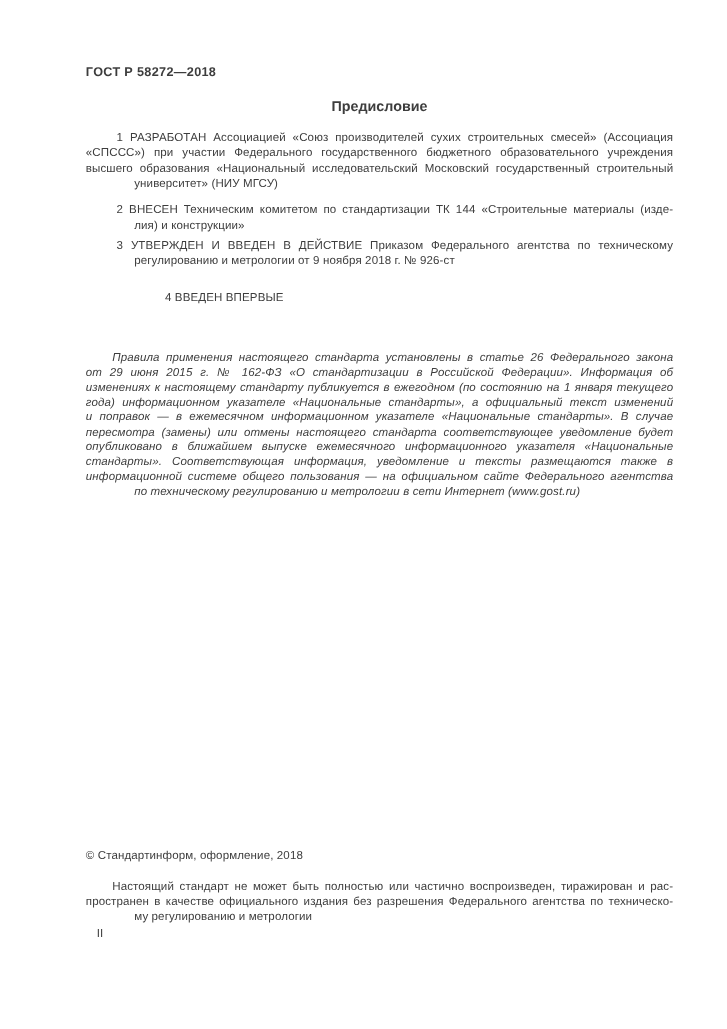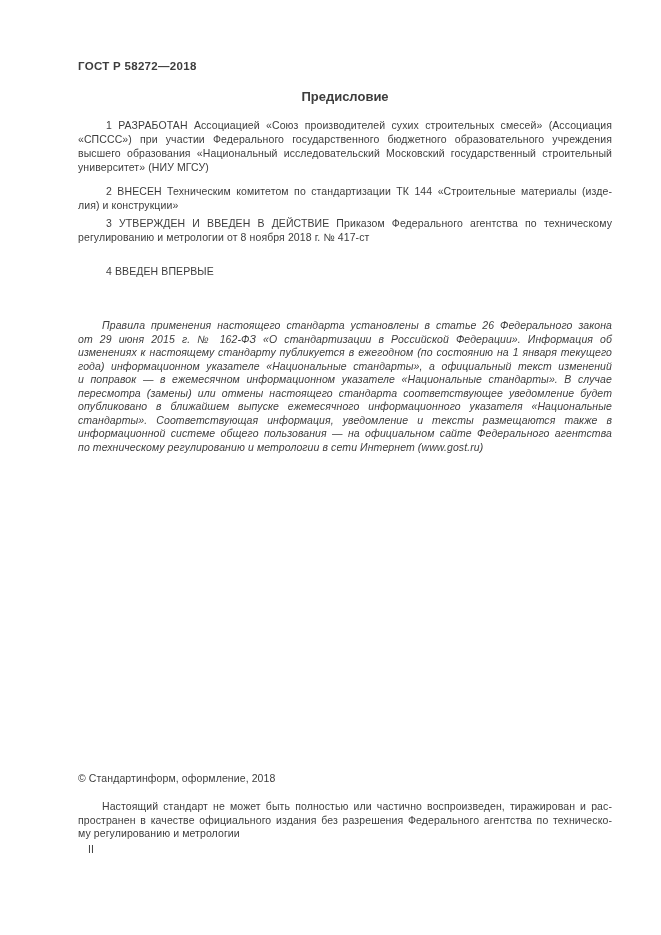--- a/index.html
+++ b/index.html
@@ -23,21 +23,21 @@
     font-size: 10.5px;
     line-height: 14px;
     letter-spacing: 0.1px;
   }
   .lh135 { line-height: 13.5px; }
   .line {
     text-align: justify;
     text-align-last: justify;
     white-space: normal;
   }
-  .line.last { text-align-last: left; }
+  .line.last { text-align-last: left; margin-left: 44px; }
   .indent28 .line:first-child { text-indent: 28px; }
   .indent24 .line:first-child { text-indent: 24px; }
 
   #doc-code {
     top: 60px; left: 78px;
     font-weight: bold;
     font-size: 11.5px;
     letter-spacing: 0.3px;
   }
   #page-title {
@@ -78,21 +78,21 @@
     <div class="line last">университет» (НИУ МГСУ)</div>
   </div>
 
 <div class="abs textblock indent28" id="clause-2">
     <div class="line">2 ВНЕСЕН Техническим комитетом по стандартизации ТК 144 «Строительные материалы (изде-</div>
     <div class="line last">лия) и конструкции»</div>
   </div>
 
 <div class="abs textblock indent28" id="clause-3">
     <div class="line">3 УТВЕРЖДЕН И ВВЕДЕН В ДЕЙСТВИЕ Приказом Федерального агентства по техническому</div>
-    <div class="line last">регулированию и метрологии от 8 ноября 2018 г. № 417-ст</div>
+    <div class="line last">регулированию и метрологии от 9 ноября 2018 г. № 926-ст</div>
   </div>
 
 <div class="abs textblock indent28" id="clause-4">
     <div class="line last">4 ВВЕДЕН ВПЕРВЫЕ</div>
   </div>
 
 <div class="abs textblock lh135 indent24" id="legal-note">
     <div class="line">Правила применения настоящего стандарта установлены в статье 26 Федерального закона</div>
     <div class="line">от 29 июня 2015 г. № 162-ФЗ «О стандартизации в Российской Федерации». Информация об</div>
     <div class="line">изменениях к настоящему стандарту публикуется в ежегодном (по состоянию на 1 января текущего</div>

